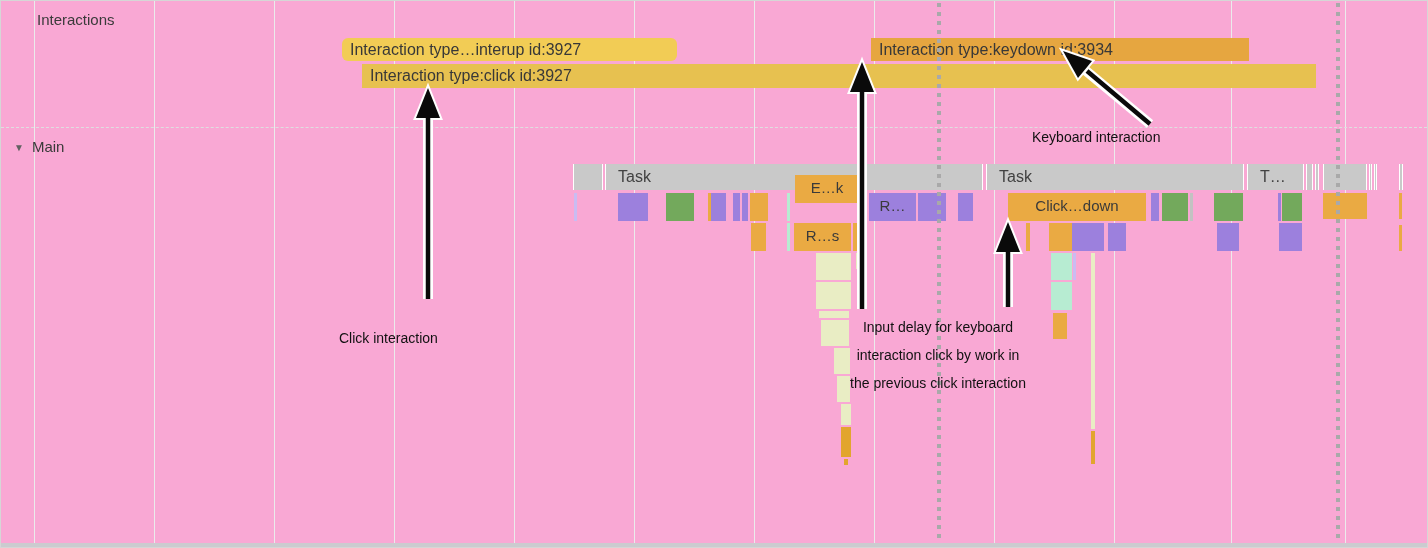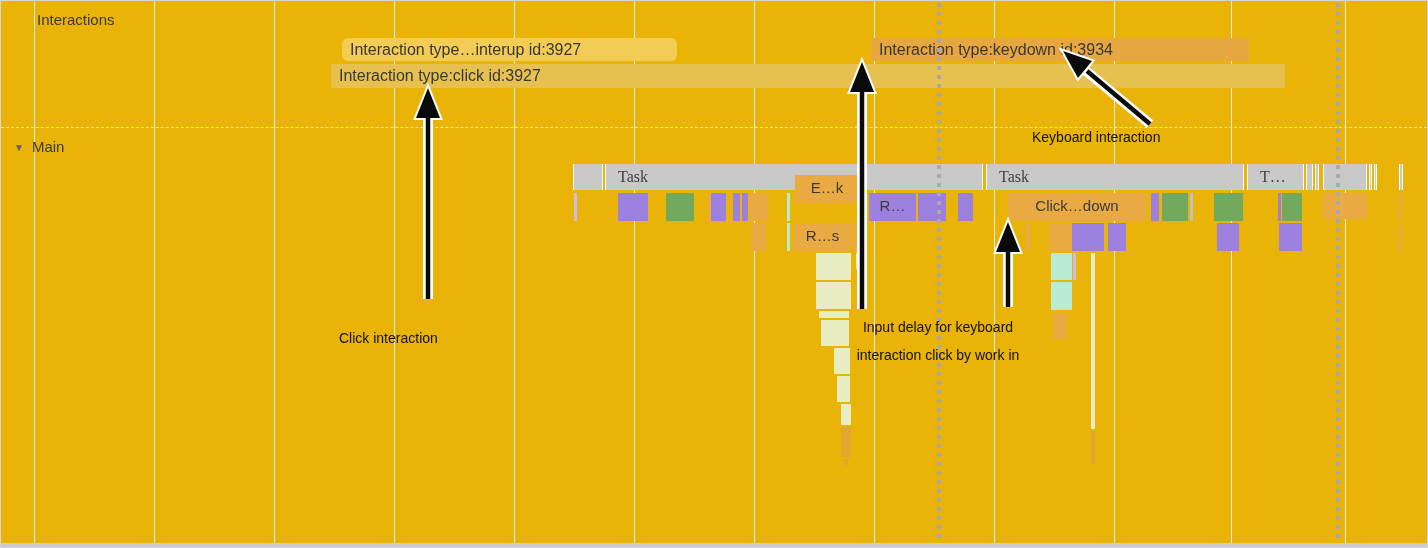--- a/index.html
+++ b/index.html
@@ -1,18 +1,18 @@
 <!DOCTYPE html>
 <html><head>
 <meta charset="utf-8">
 <style>
   html,body{margin:0;padding:0;background:#fff;}
   #stage{
     position:relative;width:1428px;height:548px;overflow:hidden;
-    background:#eab308;border:1px solid #d6d6d6;box-sizing:border-box;
+    background:#f9a8d4;border:1px solid #d6d6d6;box-sizing:border-box;
     font-family:"Liberation Sans","DejaVu Sans",sans-serif;
     padding-left:44px;
   }
   .layer{position:absolute;inset:0;}
   .gridline{position:absolute;top:0;bottom:4px;width:1px;background:#ebebeb;z-index:0;}
   .separator{position:absolute;left:0;right:0;top:126px;border-top:1px dashed #dfdfdf;z-index:0;}
   .bottombar{position:absolute;left:0;right:0;bottom:0;height:4px;background:#cbcbcf;z-index:5;}
   .marker-line{
     position:absolute;top:2px;bottom:6px;width:4px;z-index:3;
     background:repeating-linear-gradient(to bottom,#a9a9a9 0 4px,transparent 4px 9px);
@@ -24,21 +24,21 @@
   .ibar{
     position:absolute;z-index:2;white-space:nowrap;overflow:hidden;
     font-size:16px;color:#383838;box-sizing:border-box;
   }
   .ibar .blk-label{margin-left:8px;}
   .taskbar{
     position:absolute;top:163px;height:26px;background:#c9c9c9;z-index:2;
     font-size:16px;color:#424242;line-height:26px;white-space:nowrap;overflow:hidden;
     box-sizing:border-box;border-left:1px solid #fff;border-right:1px solid #fff;
   }
-  .taskbar .blk-label{margin-left:12px;font-family:Liberation Serif, serif;}
+  .taskbar .blk-label{margin-left:12px;}
   .block{
     position:absolute;z-index:2;font-size:15px;color:#3a3a3a;
     white-space:nowrap;overflow:hidden;text-align:center;box-sizing:border-box;
   }
   .ann-text{position:absolute;z-index:6;color:#111;font-size:14px;white-space:nowrap;}
   #ann-click{left:338px;top:301px;margin-top:28px;}
   #ann-keyboard{left:1031px;top:128px;}
   #ann-input-delay{left:769px;top:312px;width:336px;white-space:normal;text-align:center;line-height:28px;}
   #ann-input-delay span{display:block;}
   #arrows{position:absolute;left:0;top:0;z-index:4;pointer-events:none;}
@@ -65,21 +65,21 @@
   <div class="separator"></div>
 
   <div class="track-label" id="lbl-interactions">Interactions</div>
 
   <div class="track-label" id="lbl-main">
     <span class="tri">▼</span><span>Main</span>
   </div>
 
   <div class="layer">
       <div class="ibar" style="left: 341px; width: 335px; top: 37px; height: 23px; line-height: 23px; background: rgb(242, 204, 85); border-radius: 6px;"><span class="blk-label">Interaction type…interup id:3927</span></div>
-      <div class="ibar" style="left: 330px; width: 954px; top: 63px; height: 24px; line-height: 24px; background: rgb(231, 193, 80);"><span class="blk-label">Interaction type:click id:3927</span></div>
+      <div class="ibar" style="left: 361px; width: 954px; top: 63px; height: 24px; line-height: 24px; background: rgb(231, 193, 80);"><span class="blk-label">Interaction type:click id:3927</span></div>
       <div class="ibar" style="left: 870px; width: 378px; top: 37px; height: 23px; line-height: 23px; background: rgb(230, 166, 64);"><span class="blk-label">Interaction type:keydown id:3934</span></div>
     </div>
   <div class="layer">
       <div class="taskbar" style="left: 572px; width: 30px; background: rgb(201, 201, 201);"></div>
       <div class="taskbar" style="left: 604px; width: 378px; background: rgb(201, 201, 201);"><span class="blk-label">Task</span></div>
       <div class="taskbar" style="left: 985px; width: 258px; background: rgb(201, 201, 201);"><span class="blk-label">Task</span></div>
       <div class="taskbar" style="left: 1246px; width: 57px; background: rgb(201, 201, 201);"><span class="blk-label">T…</span></div>
       <div class="taskbar" style="left: 1305px; width: 7px; background: rgb(201, 201, 201);"></div>
       <div class="taskbar" style="left: 1314px; width: 4px; background: rgb(201, 201, 201);"></div>
       <div class="taskbar" style="left: 1322px; width: 44px; background: rgb(201, 201, 201);"></div>
@@ -174,16 +174,17 @@
     </g>
   </svg>
 
   <div class="ann-text" id="ann-click">Click interaction</div>
 
   <div class="ann-text" id="ann-keyboard">Keyboard interaction</div>
 
   <div class="ann-text" id="ann-input-delay">
     <span>Input delay for keyboard</span>
     <span>interaction click by work in</span>
+    <span>the previous click interaction</span>
   </div>
 
   <div class="bottombar"></div>
 </div>
 
 </body></html>

